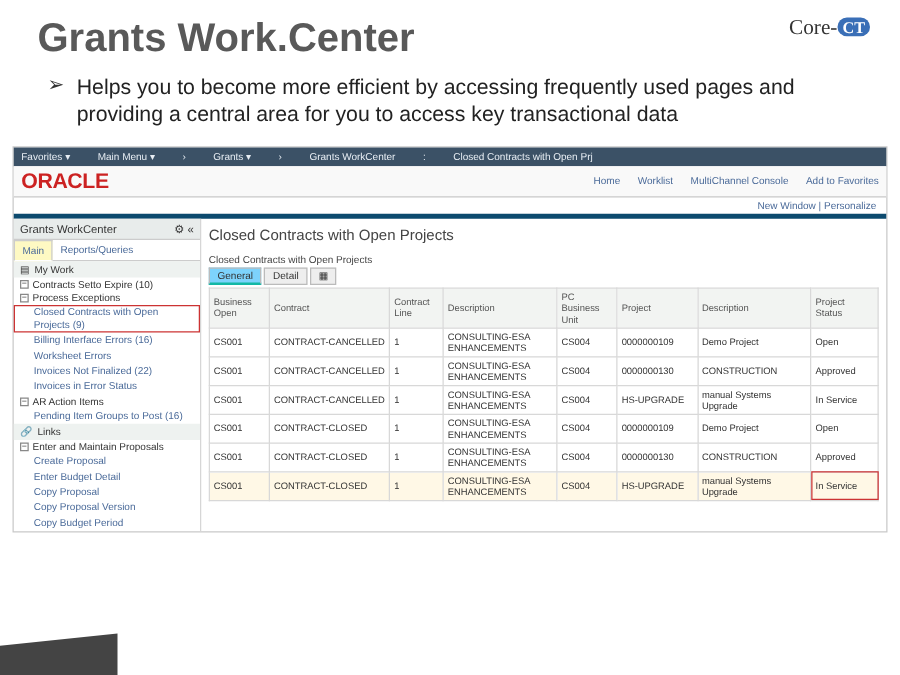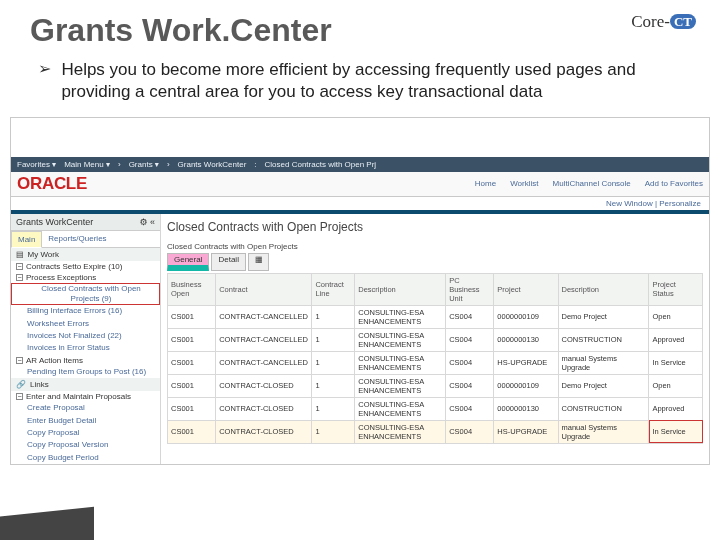--- a/index.html
+++ b/index.html
@@ -3,45 +3,45 @@
 <meta charset="utf-8">
 <style>
   * { box-sizing: border-box; margin: 0; padding: 0; }
   body { width: 720px; height: 540px; font-family: Arial, sans-serif; background: #fff; position: relative; overflow: hidden; }
   .slide-title { font-size: 32px; font-weight: bold; color: #595959; padding: 12px 0 6px 30px; }
   .slide-bullet { display: flex; padding: 4px 30px 8px 38px; font-size: 17px; color: #222; line-height: 1.28; }
   .slide-bullet .arrow { margin-right: 10px; color: #333; font-size: 16px; }
   .logo-core { position: absolute; top: 12px; right: 24px; font-family: Georgia, serif; font-size: 17px; color: #333; }
   .logo-core .ct { background: #3a6fb7; color: #fff; border-radius: 8px; padding: 0 4px; font-weight: bold; font-size: 13px; position: relative; top: -1px; }
   .app { margin: 6px 10px 0 10px; border: 1px solid #c9c9c9; font-size: 8px; color: #333; }
-  .breadcrumb { background: #3b5166; color: #e8eef4; padding: 3px 6px; display: flex; gap: 8px; align-items: center; font-size: 8px; margin-top: 39px; }
+  .breadcrumb { background: #3b5166; color: #e8eef4; padding: 3px 6px; display: flex; gap: 22px; align-items: center; font-size: 8px; }
   .breadcrumb span { white-space: nowrap; }
   .topbar { display: flex; justify-content: space-between; align-items: center; border-bottom: 1px solid #c9c9c9; padding: 2px 6px; background: #f9f9f9; }
   .oracle { color: #c22; font-size: 17px; font-weight: bold; letter-spacing: -0.3px; }
   .toplinks { display: flex; gap: 14px; font-size: 8px; color: #4a6a99; }
   .sublinks { text-align: right; font-size: 8px; color: #4a6a99; padding: 2px 8px; border-bottom: 4px solid #0c4a6e; }
   .body { display: flex; }
   .sidebar { width: 150px; border-right: 1px solid #d6d6d6; }
   .sb-head { background: #e8eceb; padding: 3px 5px; font-size: 9px; border-bottom: 1px solid #ccc; display: flex; justify-content: space-between; align-items: center; }
   .sb-head .gear { font-size: 9px; }
   .sb-tabs { display: flex; border-bottom: 1px solid #ccc; }
   .sb-tabs div { padding: 3px 6px; font-size: 8px; }
   .sb-tabs .active { background: #fef9c3; border: 1px solid #ccc; border-bottom: 1px solid #fff; color: #4a6a99; margin-bottom: -1px; }
   .sb-tabs .in { color: #4a6a99; }
   .sb-section { background: #eef2f0; padding: 2px 5px; font-size: 8px; display: flex; align-items: center; gap: 4px; }
-  .sb-item { padding: 1px 5px 1px 16px; font-size: 8px; color: #4a6a99; display: flex; align-items: center; gap: 3px; line-height: 1.3; text-align: center; }
+  .sb-item { padding: 1px 5px 1px 16px; font-size: 8px; color: #4a6a99; display: flex; align-items: center; gap: 3px; line-height: 1.3; }
   .sb-sub { display: flex; align-items: center; gap: 3px; padding: 1px 5px; font-size: 8px; color: #333; }
   .sb-item.hl { outline: 1px solid #c33; outline-offset: -1px; }
   .minus { display: inline-block; width: 7px; height: 7px; border: 1px solid #888; line-height: 5px; text-align: center; font-size: 7px; background: #fff; }
   .main { flex: 1; padding: 4px 6px; }
   .page-title { font-size: 12px; color: #444; padding: 2px 0 6px; }
   .panel-title { font-size: 8px; color: #444; padding: 2px 0; }
   .mini-tabs { display: flex; gap: 2px; margin-bottom: 2px; }
   .mini-tabs div { border: 1px solid #bbb; padding: 1px 6px; font-size: 8px; background: #eee; }
-  .mini-tabs .active { background: #f9a8d4; border-bottom: 6px solid #14b8a6; }
+  .mini-tabs .active { background: #7dd3fc; border-bottom: 2px solid #14b8a6; }
   table { border-collapse: collapse; width: 100%; table-layout: fixed; }
   th, td { border: 1px solid #d8d8d8; padding: 2px 3px; font-size: 7.5px; text-align: left; vertical-align: middle; overflow: hidden; }
   th { background: #f2f4f2; color: #555; font-weight: normal; }
   td { color: #333; height: 18px; }
   tr.hl td { background: #fff8e6; }
   tr.hl td:last-child { outline: 1px solid #c33; outline-offset: -1px; }
   .wedge { position: absolute; left: -6px; bottom: -6px; width: 100px; height: 34px; background: #444; transform: skewY(-6deg); }
 </style>
 </head>
 <body>

